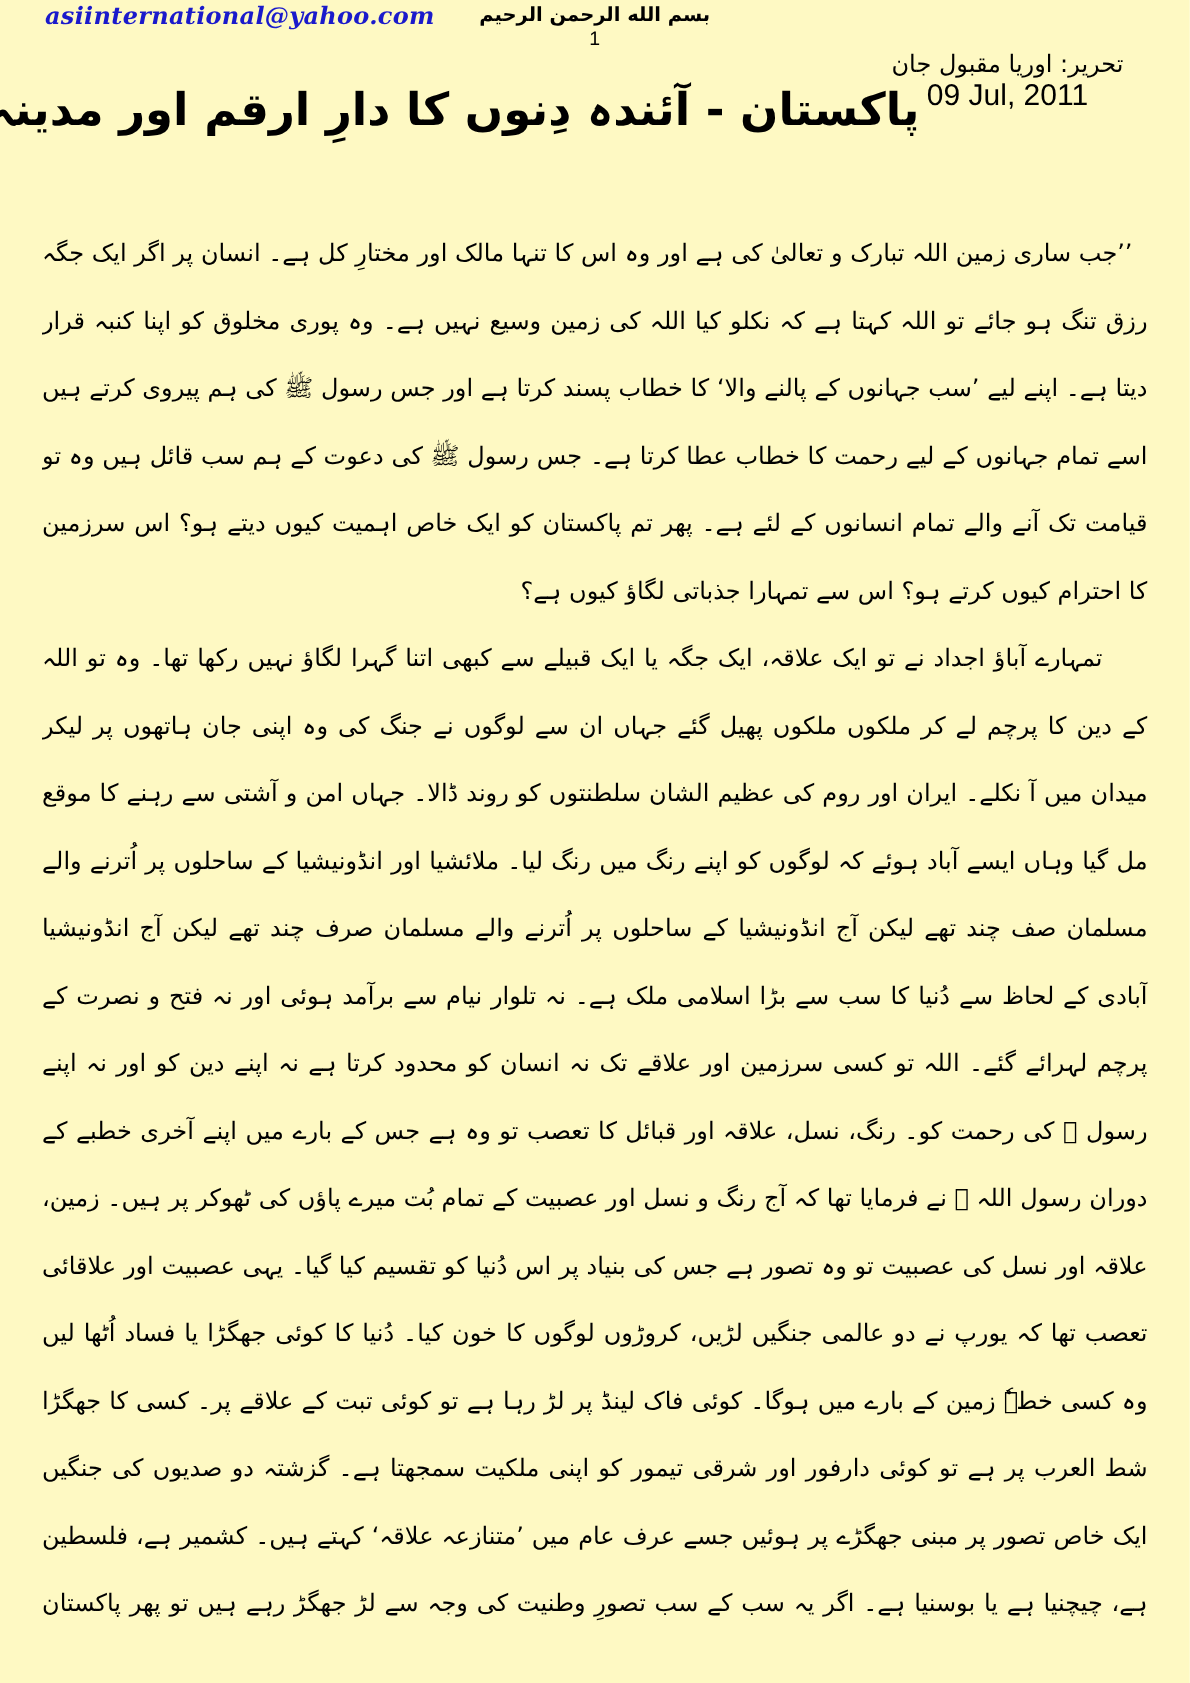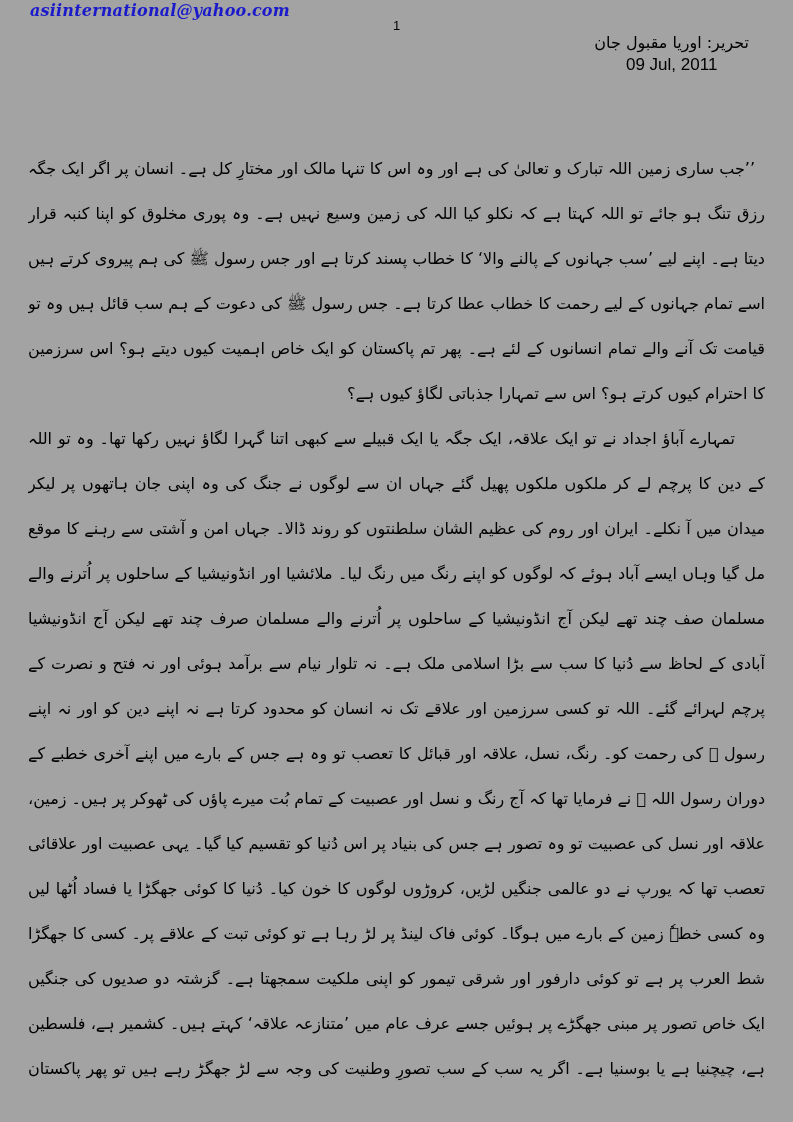--- a/index.html
+++ b/index.html
@@ -5,21 +5,21 @@
   html, body { margin: 0; padding: 0; }
   body {
     width: 793px; height: 1122px;
     background: #ffffff;
     font-family: "DejaVu Sans", sans-serif;
     color: #000000;
   }
   .page {
     position: relative;
     width: 793px; height: 1122px;
-    background: #a3a3a3;
+    background: #fef9c3;
     overflow: hidden;
   }
   .email {
     position: absolute;
     left: 30px; top: 1px;
     font-family: "DejaVu Serif", serif;
     font-style: italic;
     font-weight: bold;
     font-size: 16px;
     letter-spacing: 0.2px;
@@ -49,21 +49,21 @@
     direction: rtl;
   }
   .byline {
     font-size: 16px;
     line-height: 22px;
     white-space: nowrap;
   }
   .date {
     direction: ltr;
     font-family: "Liberation Sans", sans-serif;
-    font-size: 17px;
+    font-size: 20px;
     line-height: 21px;
     white-space: nowrap;
   }
   .doc-title {
     position: absolute;
     top: 46px; left: 120px; right: 180px;
     text-align: center;
     direction: rtl;
     font-size: 30px;
     font-weight: bold;
@@ -87,28 +87,30 @@
     text-indent: 10px;
   }
 </style>
 </head>
 <body>
 
 <div class="page">
 
   <div class="email" style="color: rgb(26, 26, 203);">asiinternational@yahoo.com</div>
 
+  <div class="bismillah">بسم الله الرحمن الرحيم</div>
 
   <div class="page-number">1</div>
 
   <div class="byline-block">
     <div class="byline">تحریر: اوریا مقبول جان</div>
     <div class="date">09 Jul, 2011</div>
   </div>
 
+  <div class="doc-title">پاکستان - آئندہ دِنوں کا دارِ ارقم اور مدینہ</div>
 
   <div class="body-text">
     <p class="first-para">’’جب ساری زمین اللہ تبارک و تعالیٰ کی ہے اور وہ اس کا تنہا مالک اور مختارِ کل ہے۔ انسان پر اگر ایک جگہ رزق تنگ ہو جائے تو اللہ کہتا ہے کہ نکلو کیا اللہ کی زمین وسیع نہیں ہے۔ وہ پوری مخلوق کو اپنا کنبہ قرار دیتا ہے۔ اپنے لیے ’سب جہانوں کے پالنے والا‘ کا خطاب پسند کرتا ہے اور جس رسول ﷺ کی ہم پیروی کرتے ہیں اسے تمام جہانوں کے لیے رحمت کا خطاب عطا کرتا ہے۔ جس رسول ﷺ کی دعوت کے ہم سب قائل ہیں وہ تو قیامت تک آنے والے تمام انسانوں کے لئے ہے۔ پھر تم پاکستان کو ایک خاص اہمیت کیوں دیتے ہو؟ اس سرزمین کا احترام کیوں کرتے ہو؟ اس سے تمہارا جذباتی لگاؤ کیوں ہے؟</p>
     <p>تمہارے آباؤ اجداد نے تو ایک علاقہ، ایک جگہ یا ایک قبیلے سے کبھی اتنا گہرا لگاؤ نہیں رکھا تھا۔ وہ تو اللہ کے دین کا پرچم لے کر ملکوں ملکوں پھیل گئے جہاں ان سے لوگوں نے جنگ کی وہ اپنی جان ہاتھوں پر لیکر میدان میں آ نکلے۔ ایران اور روم کی عظیم الشان سلطنتوں کو روند ڈالا۔ جہاں امن و آشتی سے رہنے کا موقع مل گیا وہاں ایسے آباد ہوئے کہ لوگوں کو اپنے رنگ میں رنگ لیا۔ ملائشیا اور انڈونیشیا کے ساحلوں پر اُترنے والے مسلمان صف چند تھے لیکن آج انڈونیشیا کے ساحلوں پر اُترنے والے مسلمان صرف چند تھے لیکن آج انڈونیشیا آبادی کے لحاظ سے دُنیا کا سب سے بڑا اسلامی ملک ہے۔ نہ تلوار نیام سے برآمد ہوئی اور نہ فتح و نصرت کے پرچم لہرائے گئے۔ اللہ تو کسی سرزمین اور علاقے تک نہ انسان کو محدود کرتا ہے نہ اپنے دین کو اور نہ اپنے رسول ﷺ کی رحمت کو۔ رنگ، نسل، علاقہ اور قبائل کا تعصب تو وہ ہے جس کے بارے میں اپنے آخری خطبے کے دوران رسول اللہ ﷺ نے فرمایا تھا کہ آج رنگ و نسل اور عصبیت کے تمام بُت میرے پاؤں کی ٹھوکر پر ہیں۔ زمین، علاقہ اور نسل کی عصبیت تو وہ تصور ہے جس کی بنیاد پر اس دُنیا کو تقسیم کیا گیا۔ یہی عصبیت اور علاقائی تعصب تھا کہ یورپ نے دو عالمی جنگیں لڑیں، کروڑوں لوگوں کا خون کیا۔ دُنیا کا کوئی جھگڑا یا فساد اُٹھا لیں وہ کسی خطہٗ زمین کے بارے میں ہوگا۔ کوئی فاک لینڈ پر لڑ رہا ہے تو کوئی تبت کے علاقے پر۔ کسی کا جھگڑا شط العرب پر ہے تو کوئی دارفور اور شرقی تیمور کو اپنی ملکیت سمجھتا ہے۔ گزشتہ دو صدیوں کی جنگیں ایک خاص تصور پر مبنی جھگڑے پر ہوئیں جسے عرف عام میں ’متنازعہ علاقہ‘ کہتے ہیں۔ کشمیر ہے، فلسطین ہے، چیچنیا ہے یا بوسنیا ہے۔ اگر یہ سب کے سب تصورِ وطنیت کی وجہ سے لڑ جھگڑ رہے ہیں تو پھر پاکستان بھی تو اسی طرح کا ایک علاقہ، ایک قوم ہے اور ایک ملک ہے۔ تم اس سے کیوں محبت کرتے ہو؟ اسی سے جذباتی لگاؤ کیوں رکھتے ہو؟</p>
 
   </div>
 
 </div>
 
 </body></html>

